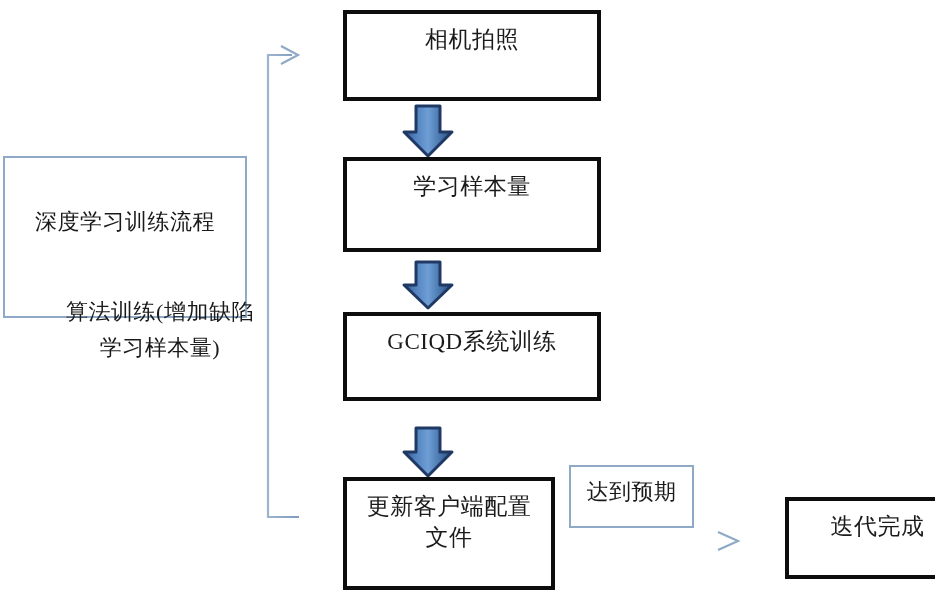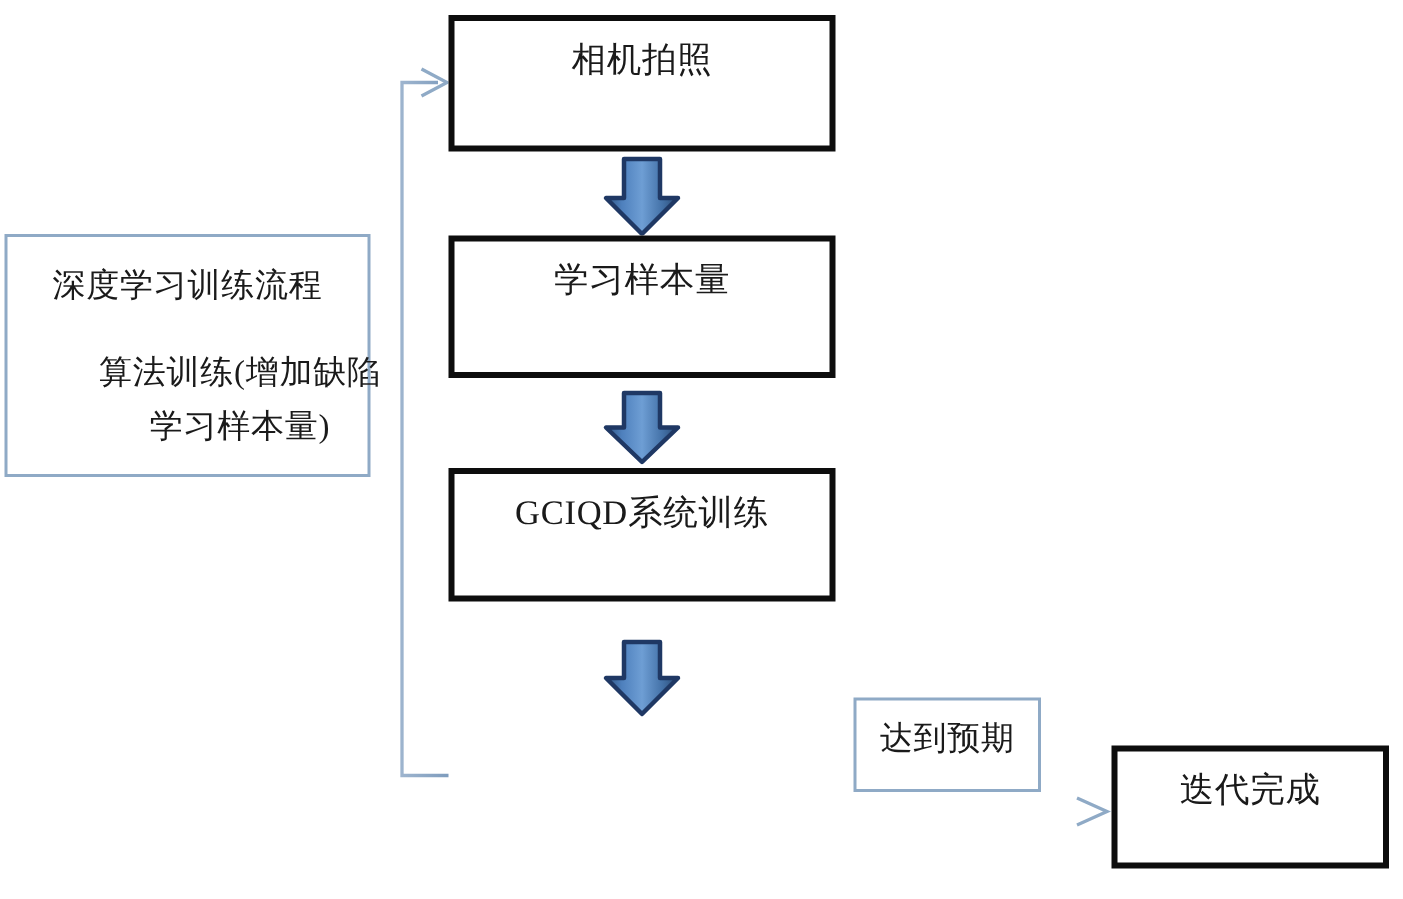--- a/index.html
+++ b/index.html
@@ -25,20 +25,21 @@
   
   .proc-box {
     position: absolute;
     box-sizing: border-box;
     background: #ffffff;
     border: 4px solid #0d0d0d;
     display: flex;
     justify-content: center;
     align-items: flex-start;
     z-index: 4;
+    margin-left: 44px;
   }
   .proc-box .label {
     display: block;
     width: 100%;
     text-align: center;
     font-size: 23px;
     line-height: 31px;
     letter-spacing: 0.5px;
     padding-top: 10px;
     white-space: pre-line;
@@ -55,20 +56,21 @@
     display: block;
     width: 100%;
     text-align: center;
     white-space: pre-line;
   }
   #box-training-note .label {
     font-size: 22px;
     line-height: 36px;
     padding-top: 14px;
     letter-spacing: 0.5px;
+    margin-top: 32px;
   }
   #box-training-note .label.second {
     padding-top: 22px;
     padding-left: 35px;
   }
   #box-expectation .label {
     font-size: 22px;
     line-height: 30px;
     padding-top: 10px;
     letter-spacing: 0.5px;
@@ -133,20 +135,24 @@
   </div>
 
   <div class="proc-box" id="box-mark-defects" style="left:299px; top:157px; width:258px; height:95px;">
     <span class="label">学习样本量</span>
   </div>
 
   <div class="proc-box" id="box-system-training" style="left:299px; top:312px; width:258px; height:89px;font-family:Liberation Serif, serif;">
     <span class="label">GCIQD系统训练</span>
   </div>
 
+  <div class="proc-box" id="box-update-config" style="left:299px; top:477px; width:212px; height:113px;">
+    <span class="label">更新客户端配置
+文件</span>
+  </div>
 
   <div class="proc-box" id="box-iteration-done" style="left:741px; top:497px; width:185px; height:82px;">
     <span class="label">迭代完成</span>
   </div>
 
   <div class="note-box" id="box-training-note" style="left:3px; top:156px; width:244px; height:162px;">
     <span class="label">深度学习训练流程</span>
     <span class="label second">算法训练(增加缺陷
 学习样本量)</span>
   </div>

